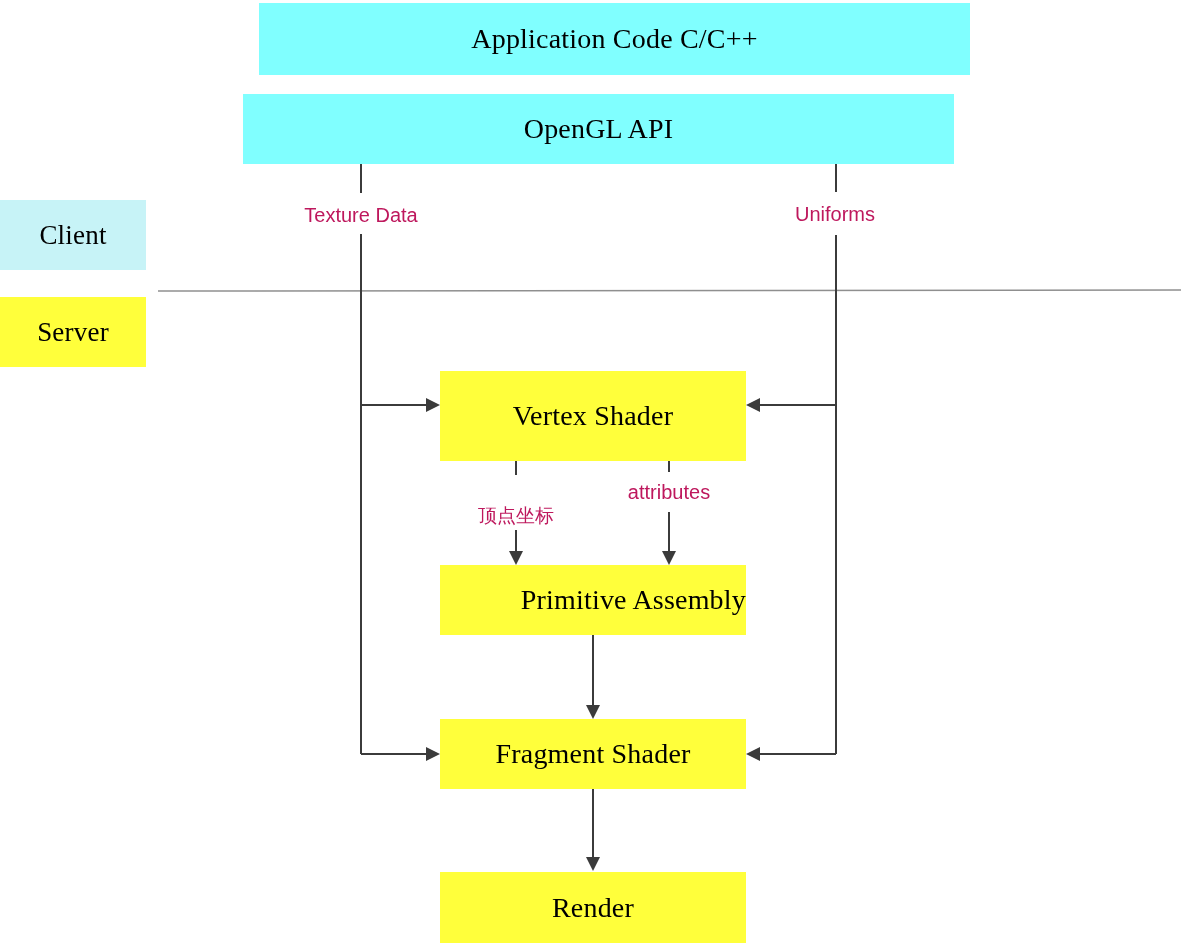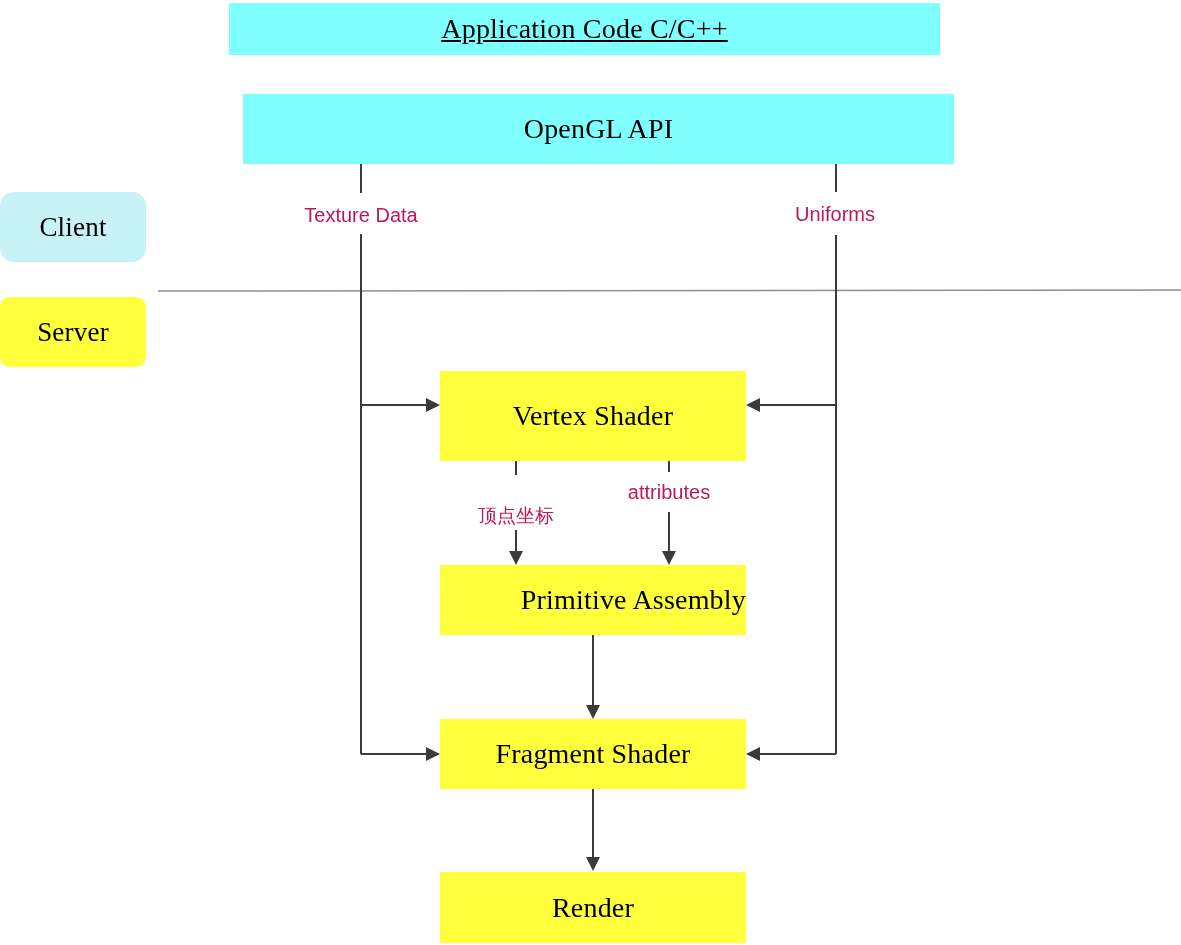--- a/index.html
+++ b/index.html
@@ -77,33 +77,33 @@
     <polygon points="509,551 523,551 516,565" fill="var(--connector)"></polygon>
     <polygon points="662,551 676,551 669,565" fill="var(--connector)"></polygon>
 
     <line x1="593" y1="635" x2="593" y2="707" stroke="var(--connector)" stroke-width="2"></line>
     <polygon points="586,705 600,705 593,719" fill="var(--connector)"></polygon>
 
     <line x1="593" y1="789" x2="593" y2="859" stroke="var(--connector)" stroke-width="2"></line>
     <polygon points="586,857 600,857 593,871" fill="var(--connector)"></polygon>
   </svg>
 
-  <div class="box cyan" style="left:229px;top:3px;width:711px;height:52px;text-decoration:underline;">
+  <div class="box cyan" style="left:259px;top:3px;width:711px;height:72px;">
     <span>Application Code C/C++</span>
   </div>
 
   <div class="box cyan" style="left:243px;top:85px;width:711px;height:70px;margin-top:9px;">
     <span>OpenGL API</span>
   </div>
 
-  <div class="box lightcyan" style="left:0px;top:192px;width:146px;height:70px;font-size:27px;border-radius:14px;">
+  <div class="box lightcyan" style="left:0px;top:200px;width:146px;height:70px;font-size:27px;">
     <span>Client</span>
   </div>
 
-  <div class="box yellow" style="left:0px;top:297px;width:146px;height:70px;font-size:27px;border-radius:10px;">
+  <div class="box yellow" style="left:0px;top:297px;width:146px;height:70px;font-size:27px;">
     <span>Server</span>
   </div>
 
   <div class="box yellow" style="left:440px;top:371px;width:306px;height:90px;">
     <span>Vertex Shader</span>
   </div>
 
   <div class="box yellow" style="left:440px;top:565px;width:306px;height:70px;justify-content:flex-end;">
     <span>Primitive Assembly</span>
   </div>

